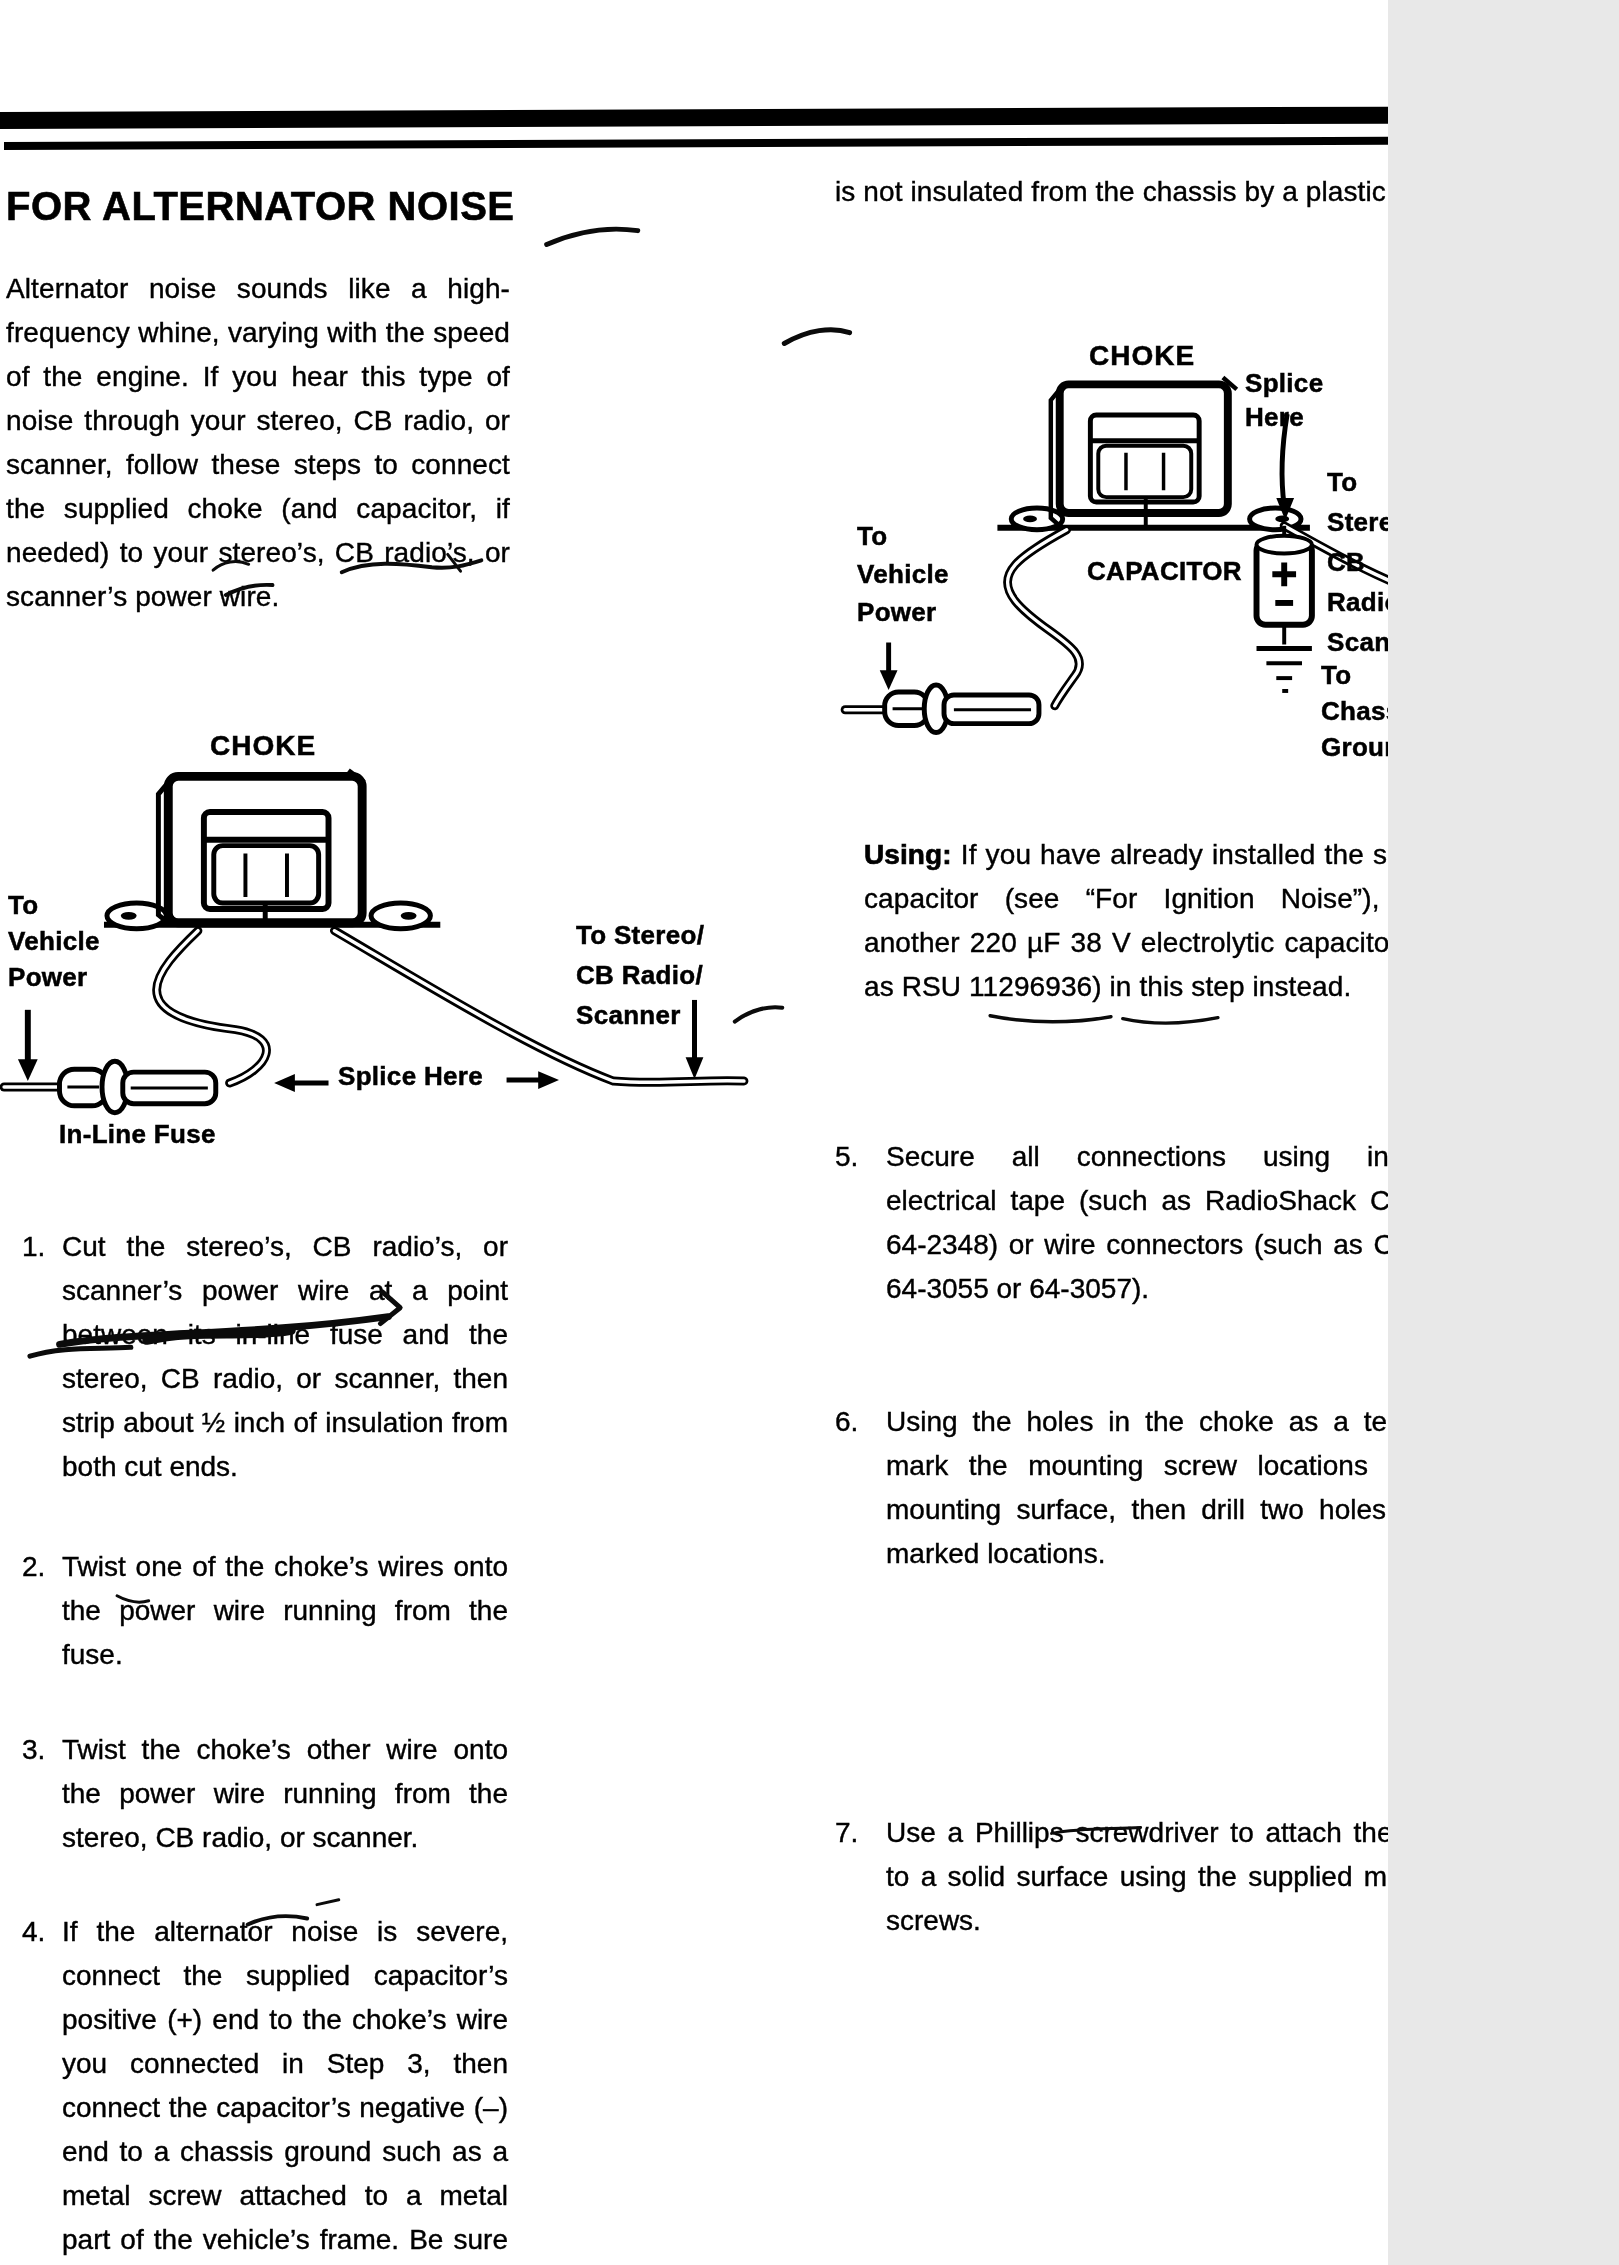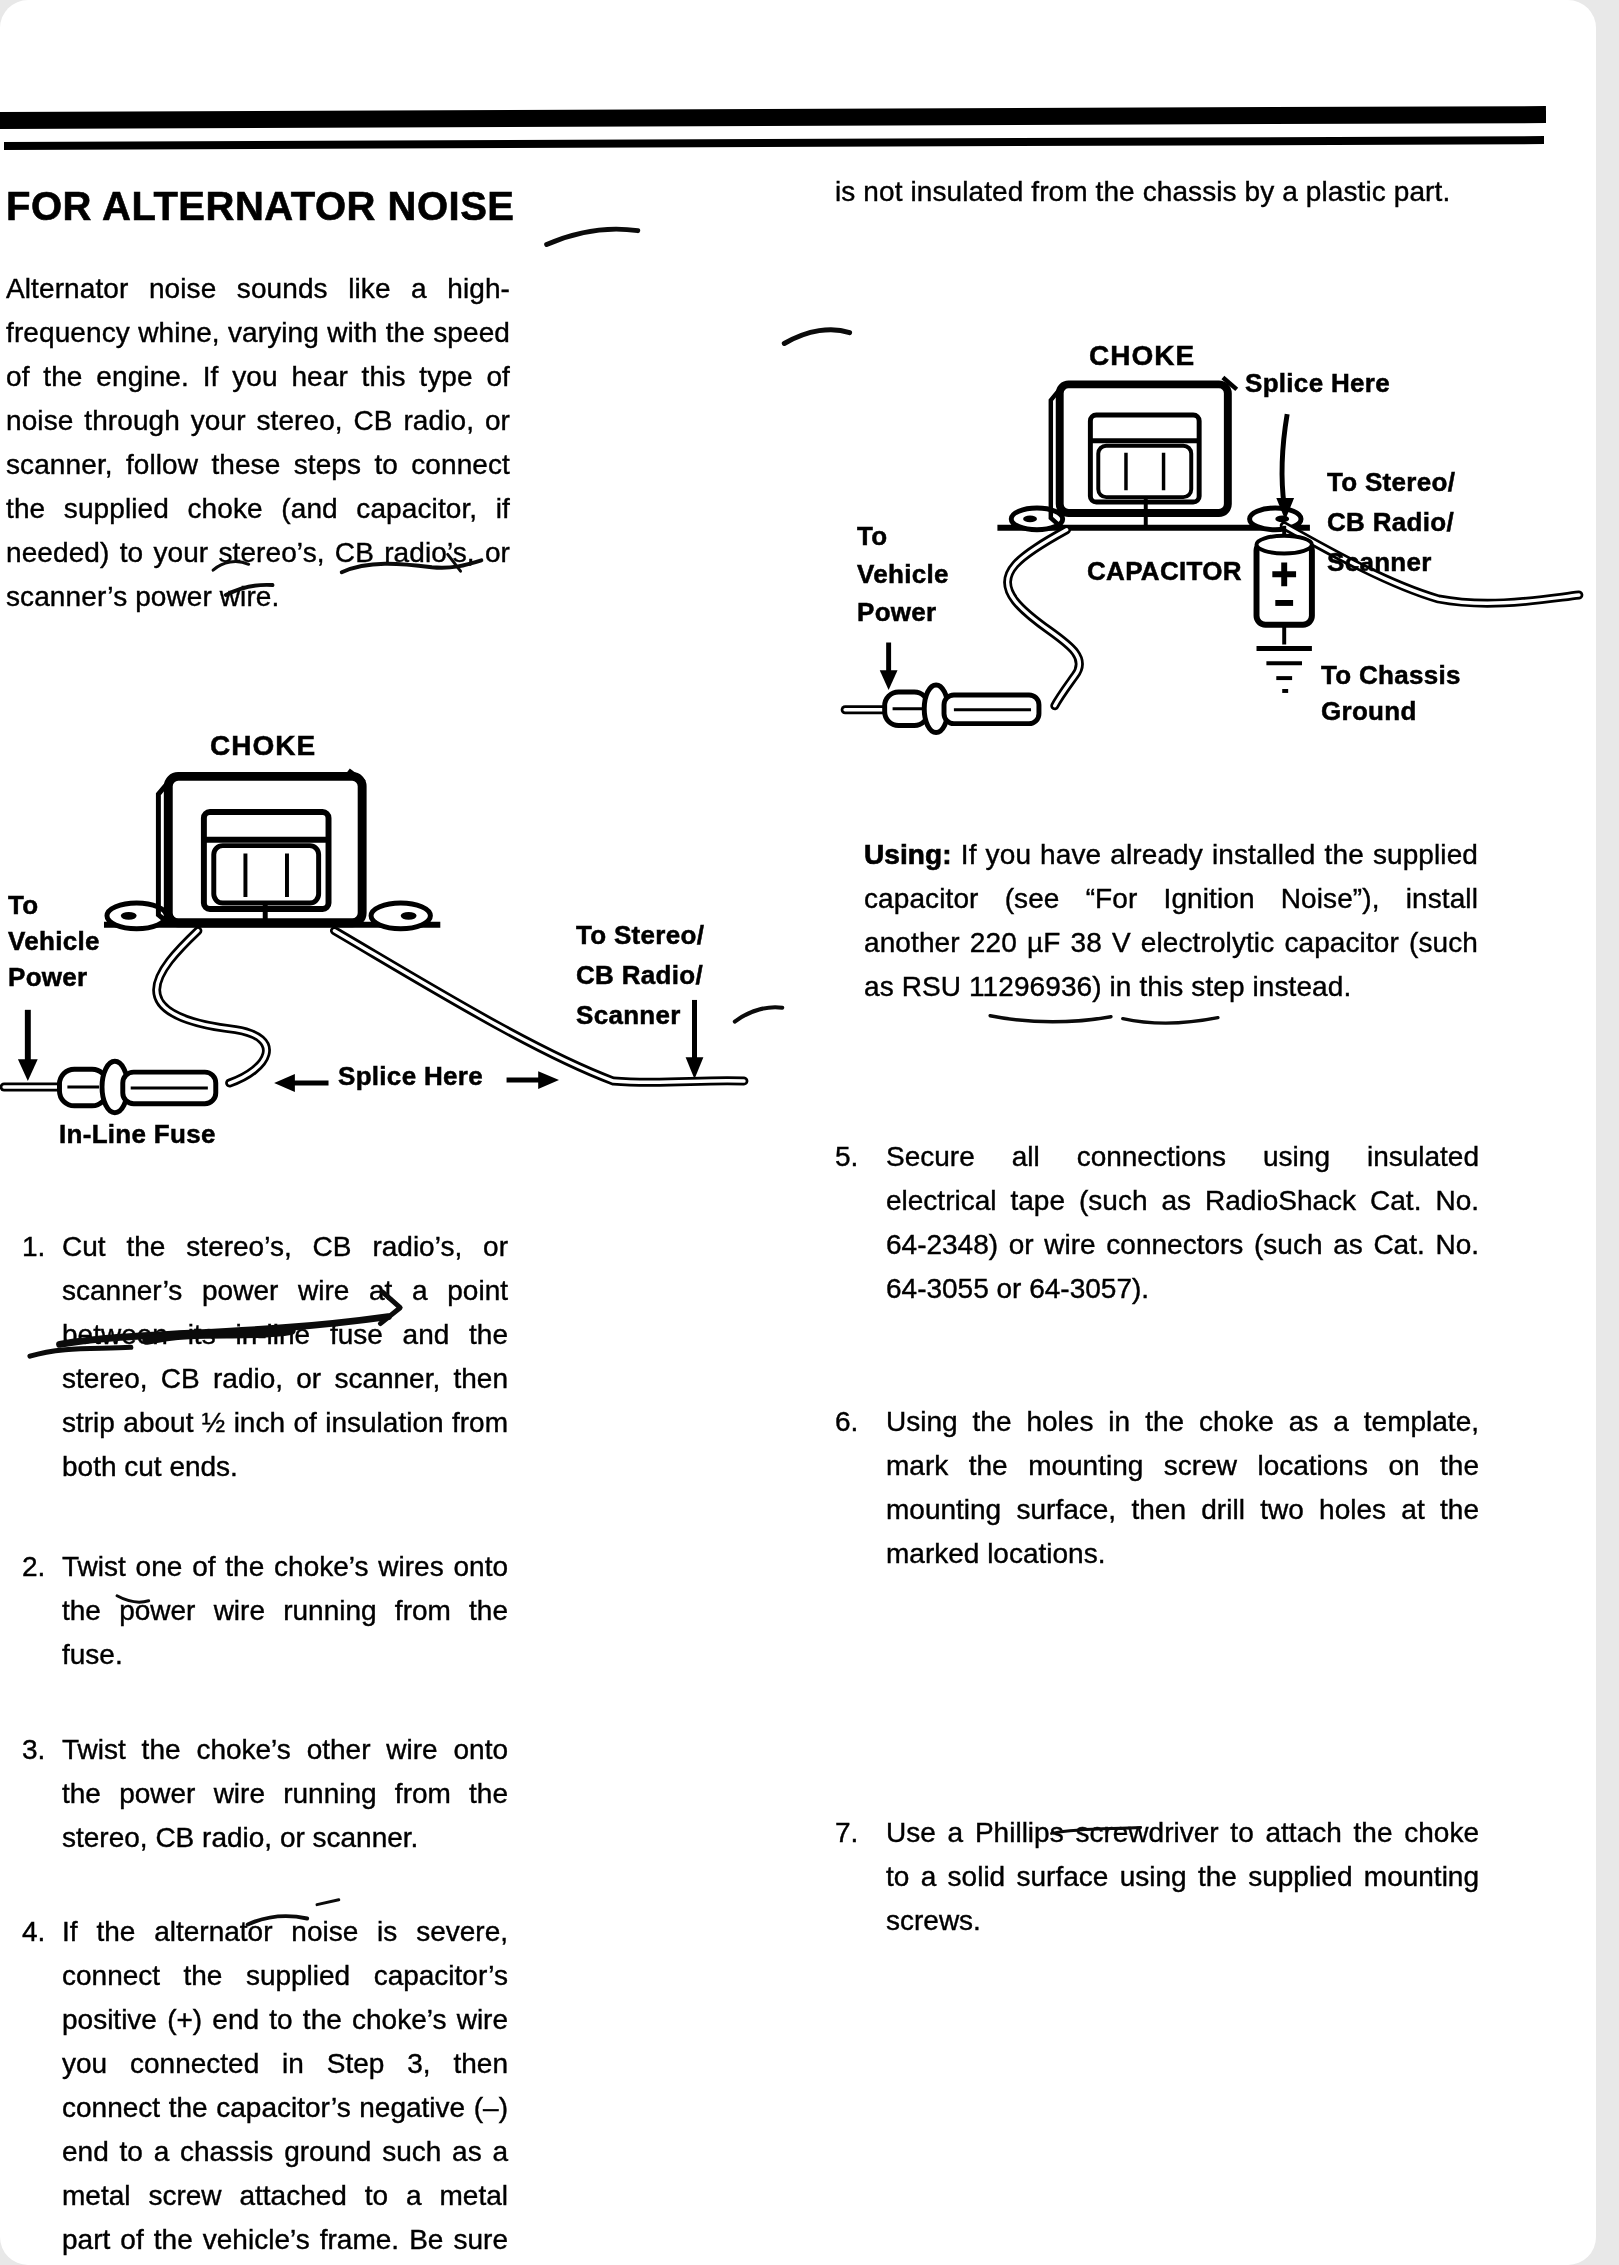--- a/index.html
+++ b/index.html
@@ -1,18 +1,18 @@
 <!DOCTYPE html>
 <html><head>
 <meta charset="utf-8">
 <style>
   html,body{margin:0;padding:0;background:#e8e8e8;}
   .page{
-    position:relative;width:1596px;height:2265px;background:#ffffff;
-    font-family:"Liberation Sans","DejaVu Sans",sans-serif;color:#000;overflow:hidden;border-radius:28px;
+    position:relative;width:1388px;height:2265px;background:#ffffff;
+    font-family:"Liberation Sans","DejaVu Sans",sans-serif;color:#000;overflow:hidden;
   }
   .abs{position:absolute;}
   .rule{position:absolute;background:#000;transform:rotate(-0.22deg);transform-origin:left center;}
   .rule-thick{left:0;top:112px;width:1546px;height:17px;}
   .rule-thin{left:4px;top:142px;width:1540px;height:8px;}
   .title{
     position:absolute;left:6px;top:184px;margin:0;
     font-size:40px;font-weight:700;letter-spacing:0.5px;white-space:nowrap;
     -webkit-text-stroke:0.6px #000;
   }

